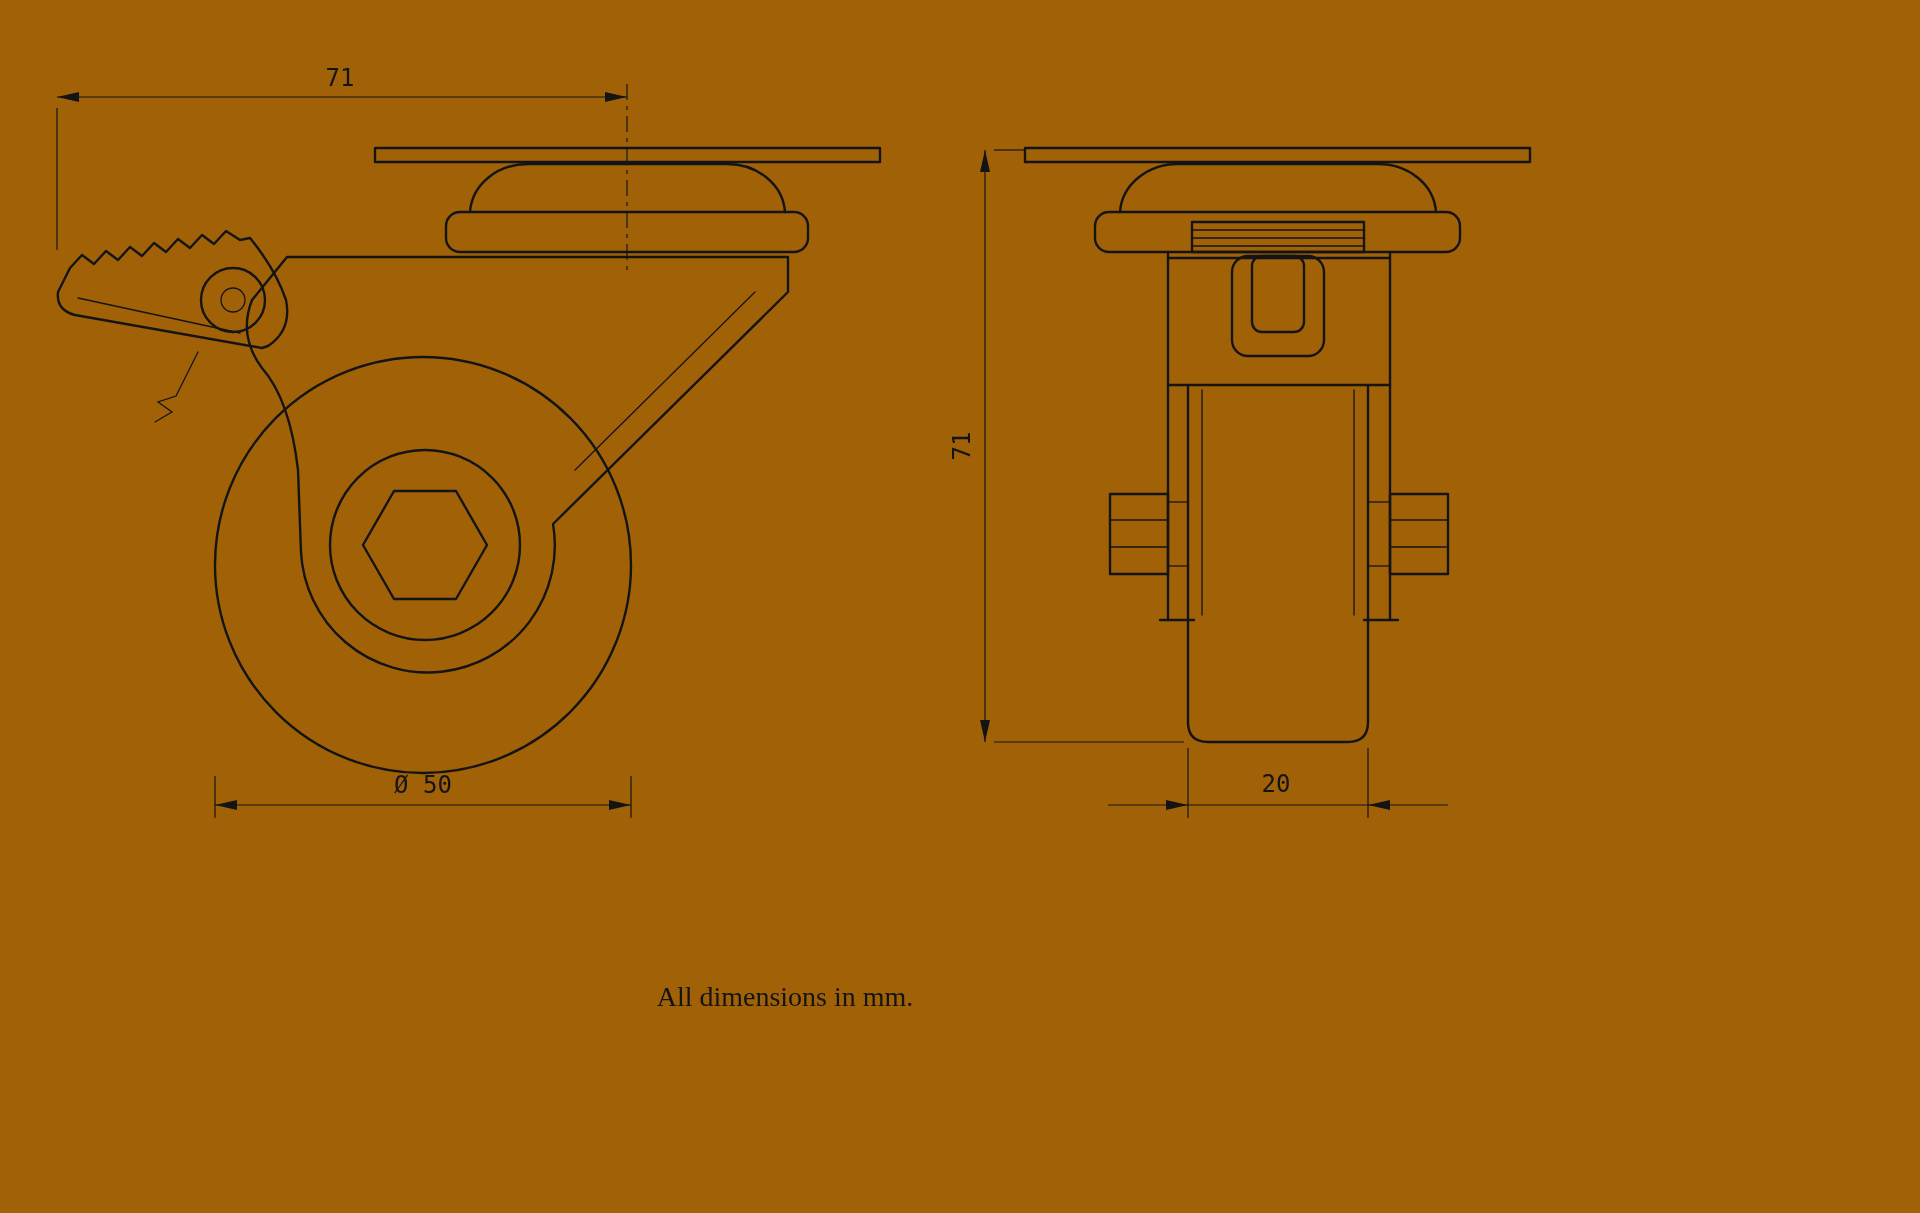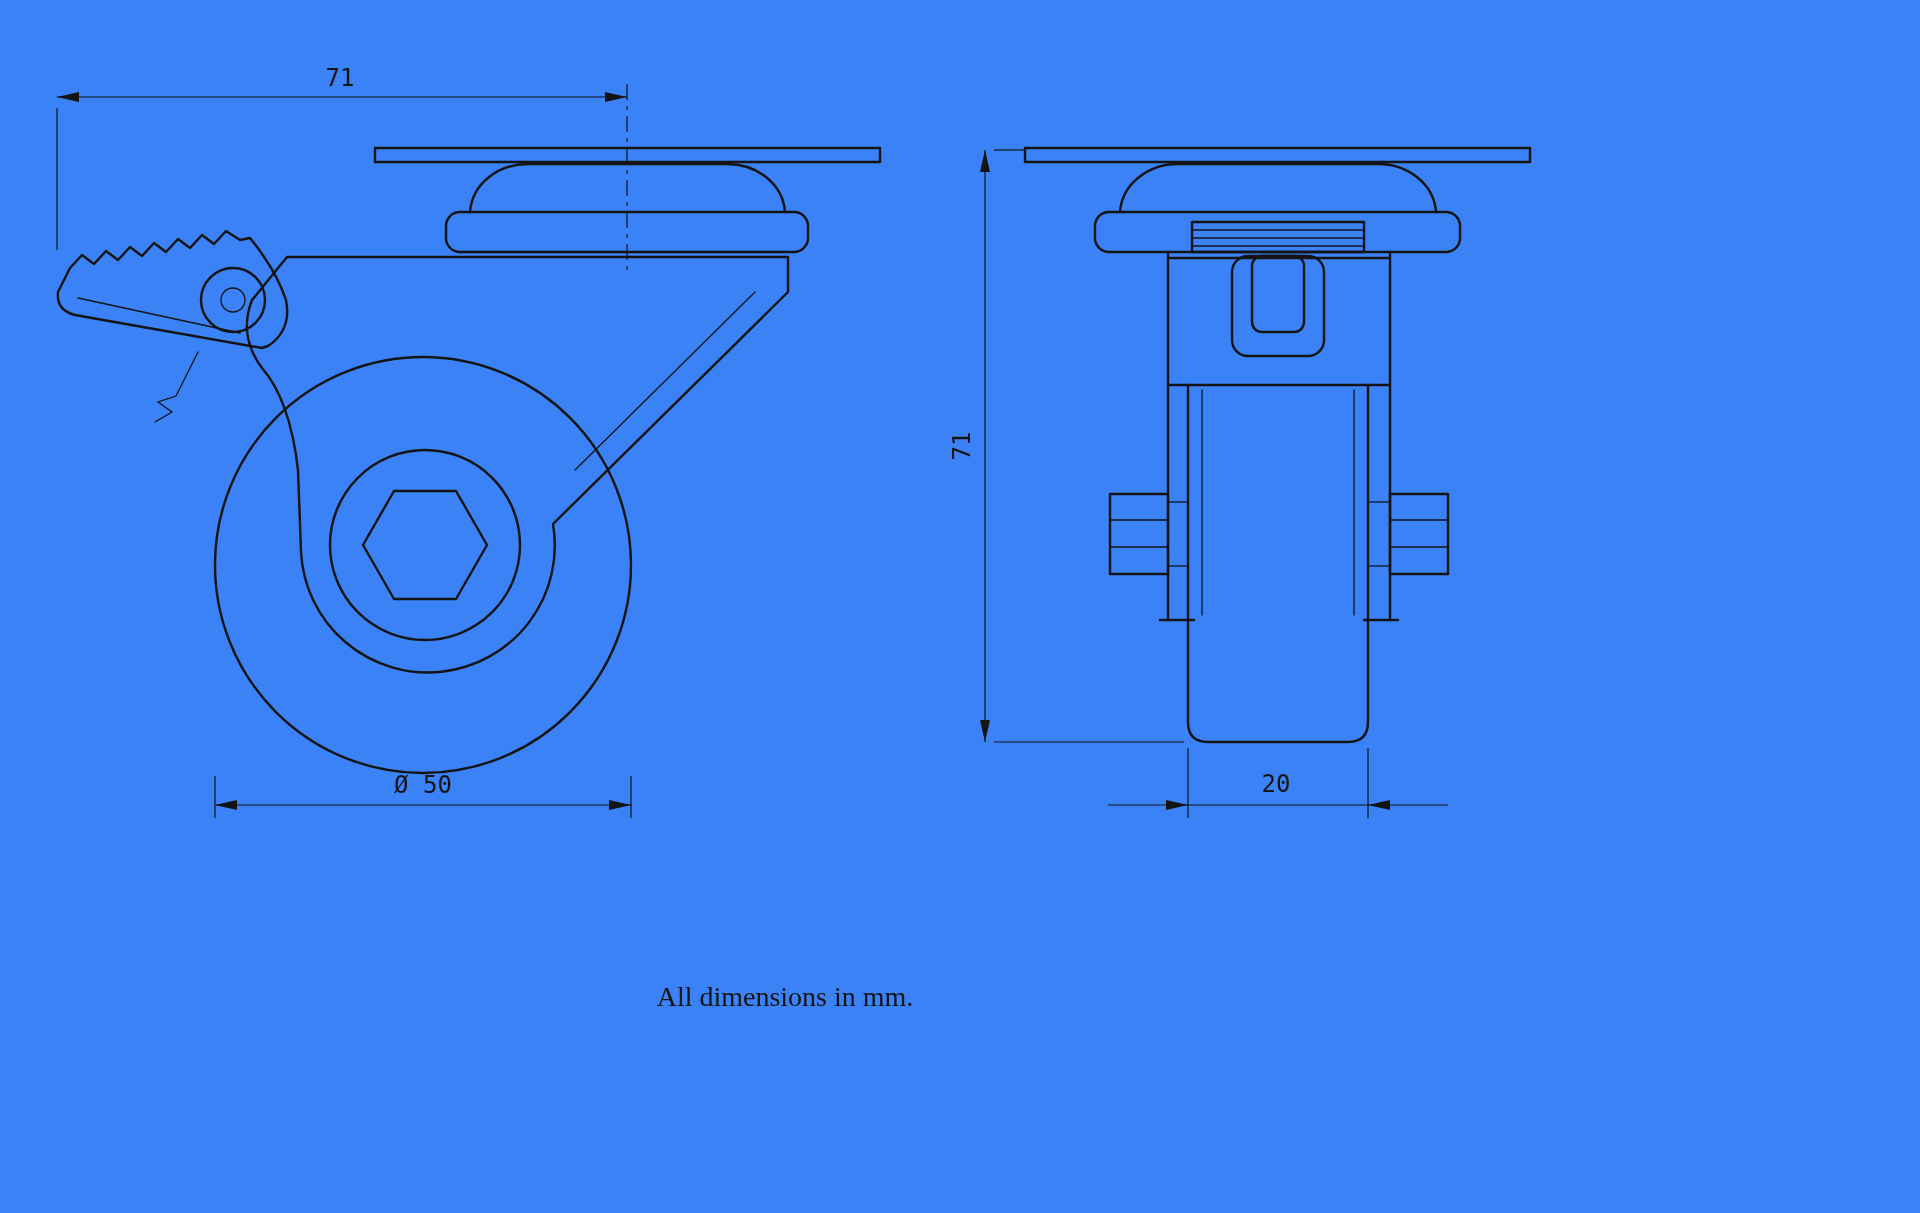--- a/index.html
+++ b/index.html
@@ -4,21 +4,21 @@
 <style>
   html, body {
     margin: 0;
     padding: 0;
     background: #ffffff;
   }
   .stage {
     position: relative;
     width: 1920px;
     height: 1213px;
-    background: #3b82f6;
+    background: #a16207;
     overflow: hidden;
     font-family: "Liberation Serif", serif;
   }
   svg { display: block; }
   .outline {
     fill: none;
     stroke: #141414;
     stroke-width: 2.4;
     stroke-linejoin: round;
     stroke-linecap: round;

